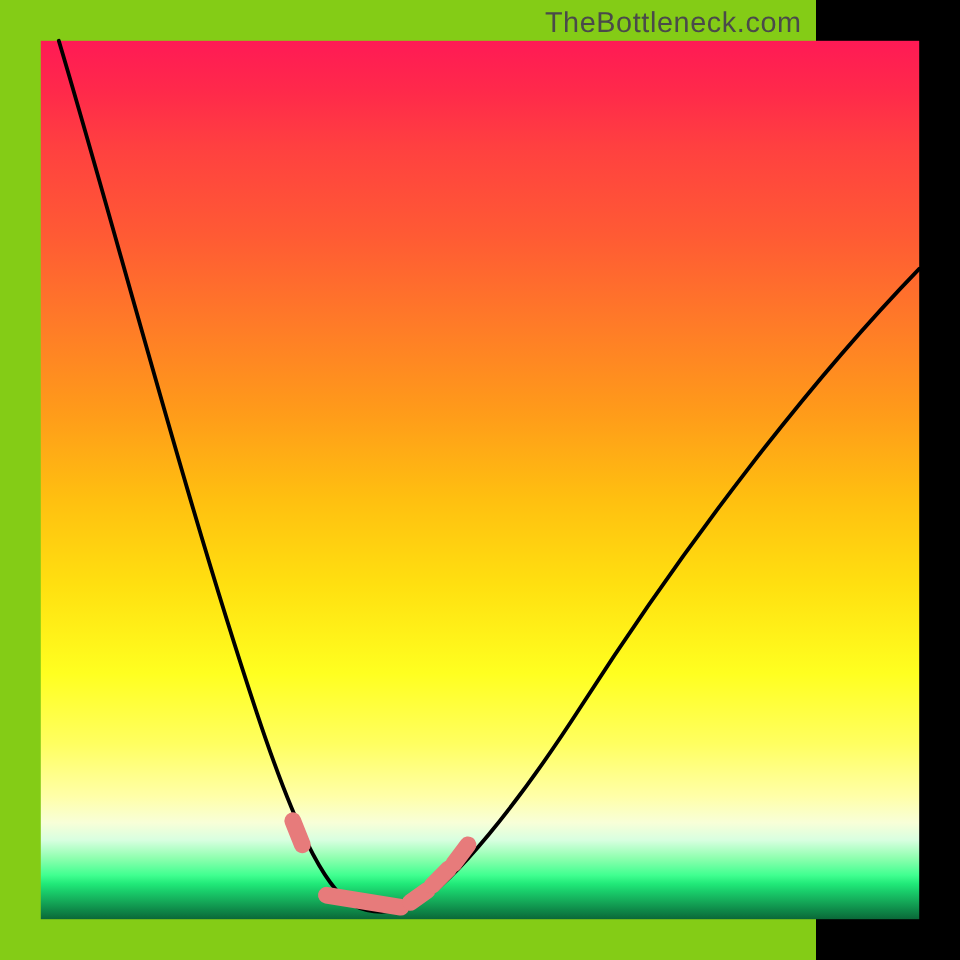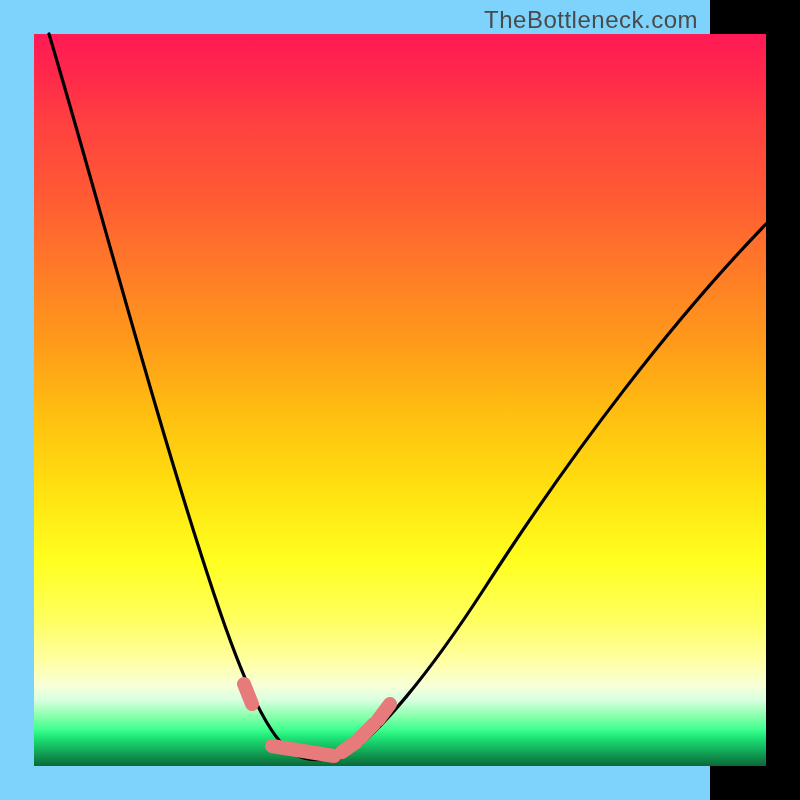--- a/index.html
+++ b/index.html
@@ -10,22 +10,21 @@
     background: #000;
     overflow: hidden;
     font-family: Arial, Helvetica, sans-serif;
   }
   .frame {
     position: absolute;
     left: 0;
     top: 0;
     width: 680px;
     height: 800px;
-    background: #7dd3fc;
-    padding-left: 30px;
+    background: #84cc16;
   }
   .plot {
     position: absolute;
     left: 34px;
     top: 34px;
     width: 732px;
     height: 732px;
     
     background: linear-gradient(
       to bottom,

